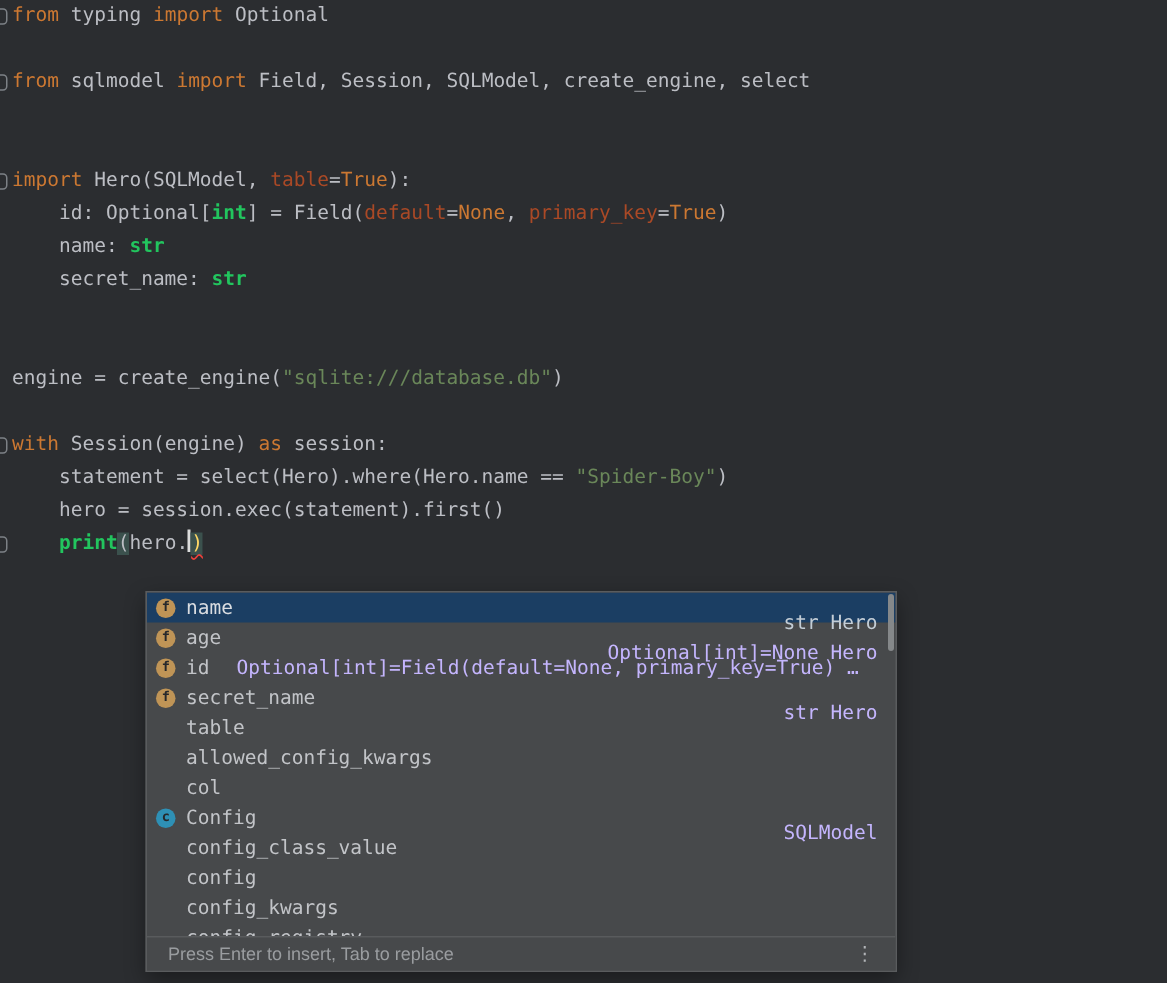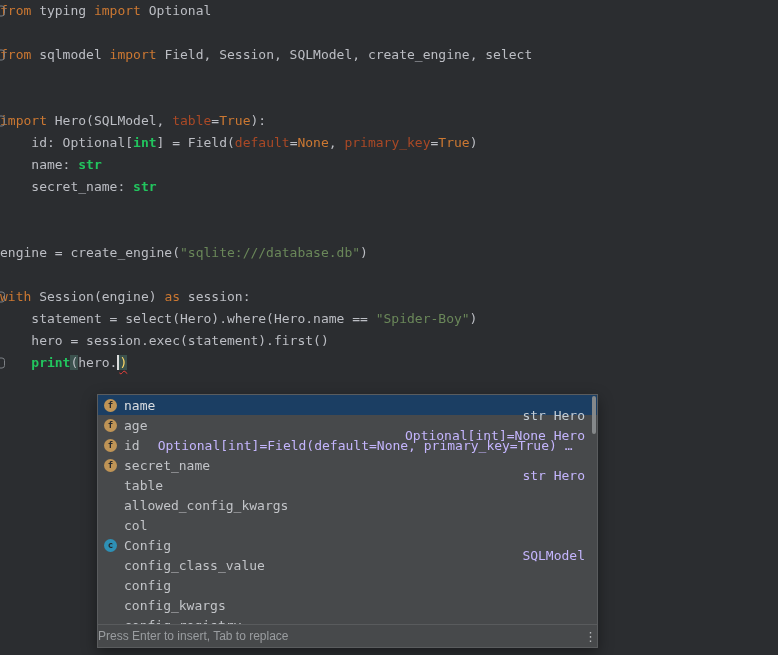--- a/index.html
+++ b/index.html
@@ -11,21 +11,21 @@
     overflow:hidden;
     font-family:"DejaVu Sans Mono", monospace;
   }
 
   
   .editor { position:absolute; left:0; top:0; right:0; bottom:0; }
   .line {
     position:relative;
     height:22px; line-height:22px;
     font-size:13px; color:#bcbec4;
-    white-space:pre; padding-left:0;
+    white-space:pre; padding-left:8px;
   }
   .gutter-dot {
     position:absolute; left:-6px; top:50%; transform:translateY(-50%);
     width:11px; height:11px; border-radius:3px;
     border:1.5px solid #7d8186; background:transparent;
   }
   .kw      { color:#cc7832; }
   .param   { color:#aa4926; }
   .str     { color:#6a8759; }
   .builtin { color:#22c55e;font-weight:bold; }
@@ -76,21 +76,21 @@
   .thumb {
     position:absolute; right:1px; top:1px;
     width:4px; height:38px; border-radius:2px;
     background:#85888a;
   }
 
   .pfooter {
     position:absolute; left:0; right:0; bottom:0; height:23px;
     border-top:1px solid #595b5d;
     display:flex; align-items:center;
-    padding:0 0;
+    padding:0 14px;
     font-family:"Liberation Sans", sans-serif;
     font-size:12px; color:#9a9da0;
     background:#47494b;
     margin-top:12px;
   }
   .kebab {
     margin-left:auto; color:#b2b5b8; font-size:13px;
     font-family:"DejaVu Sans", sans-serif; cursor:pointer;
   }
 </style>

